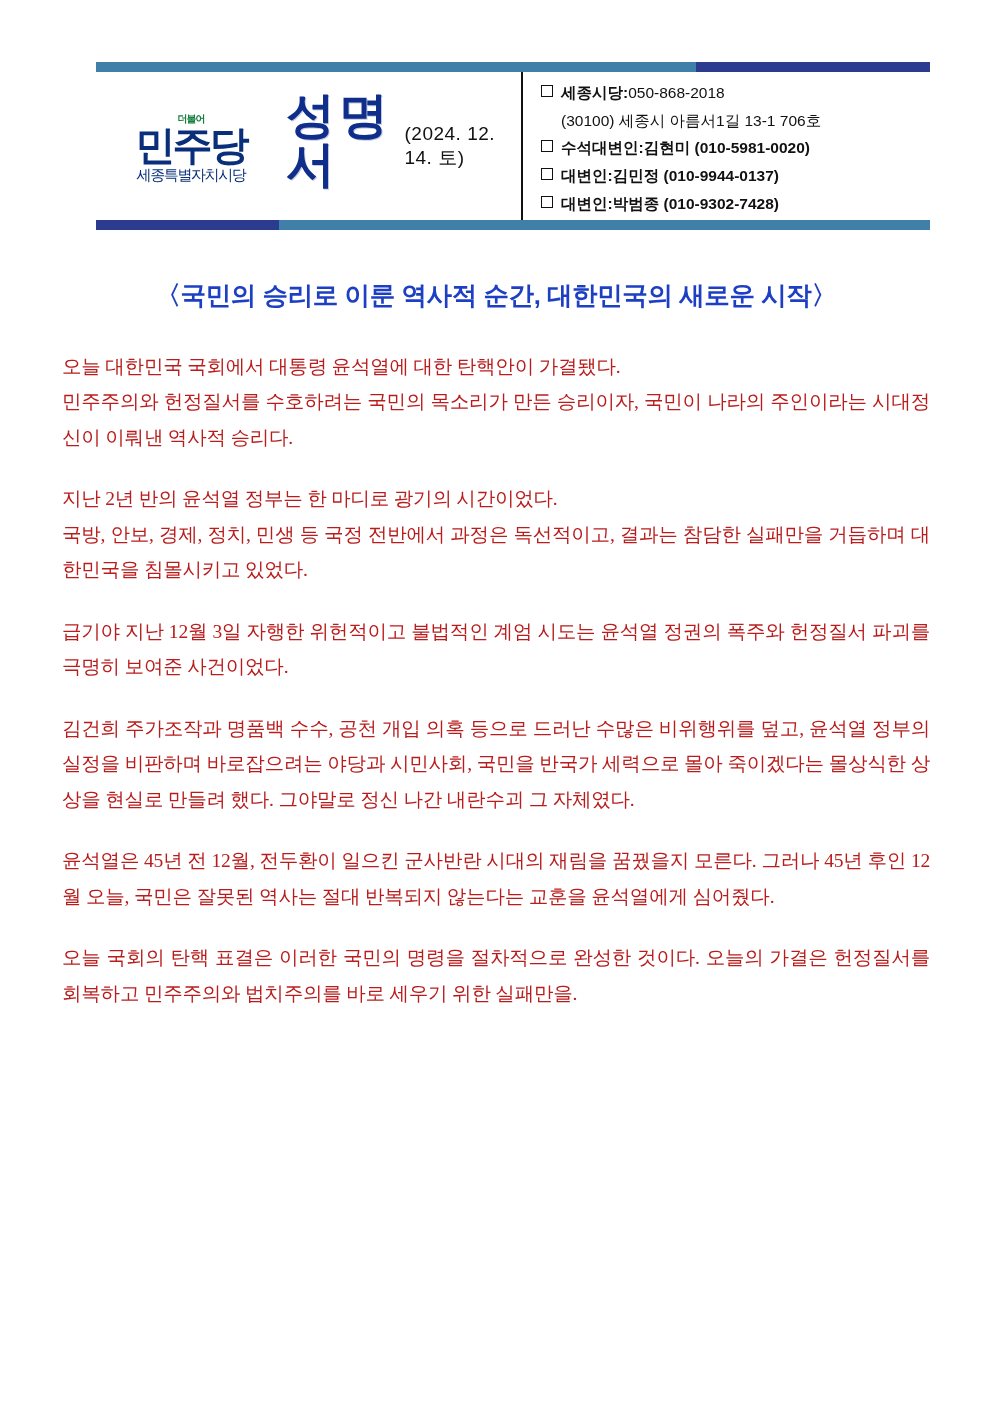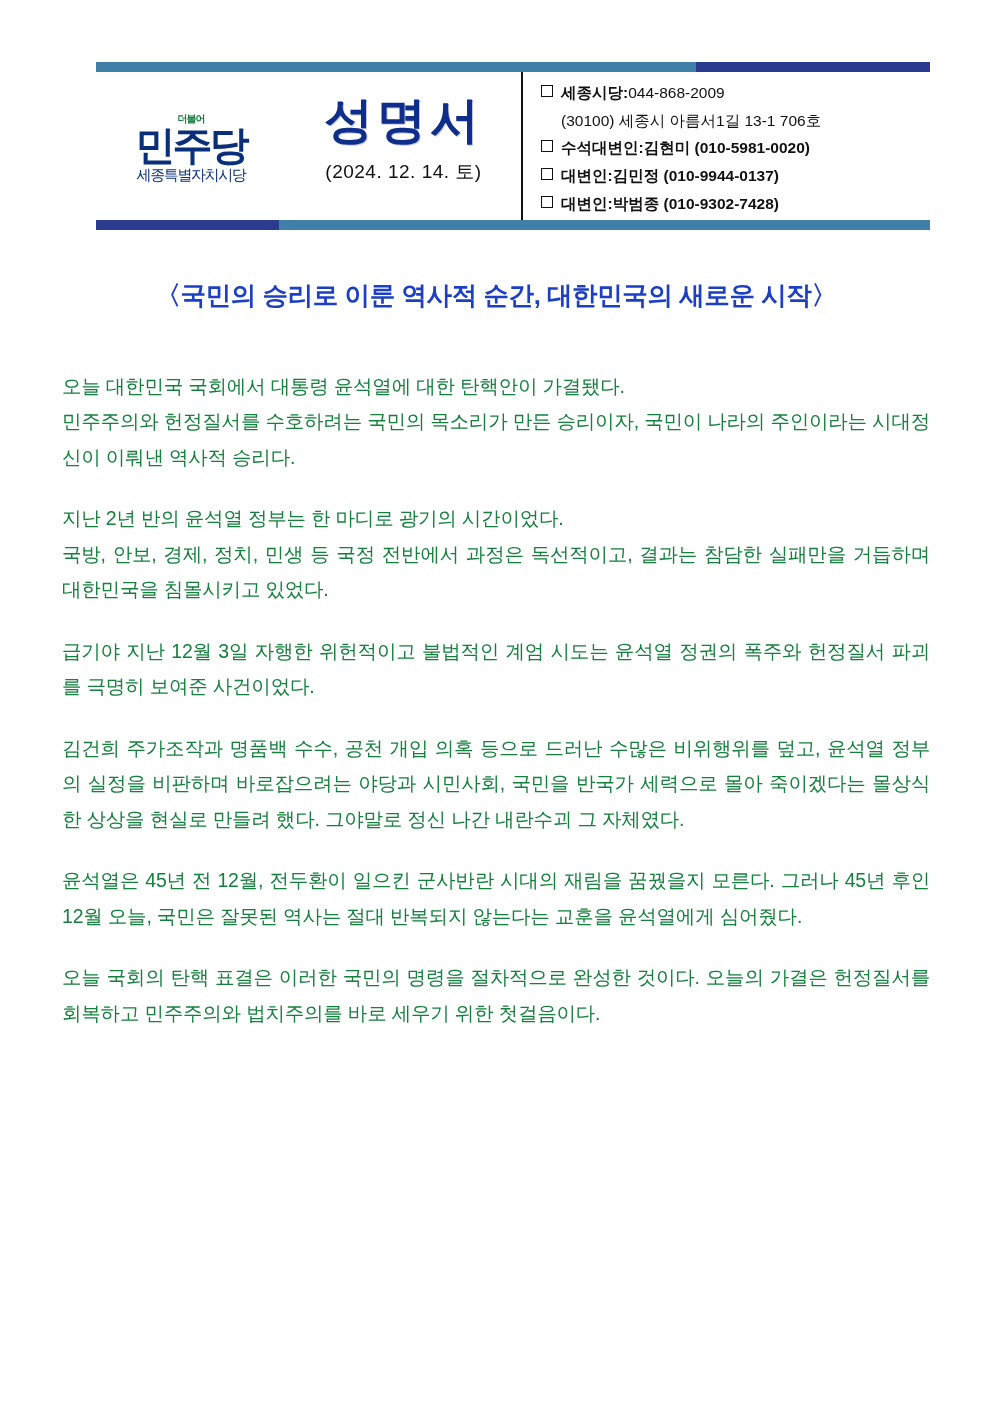--- a/index.html
+++ b/index.html
@@ -92,21 +92,21 @@
     color: #0a2f7a;
     letter-spacing: -1.4px;
     line-height: 1.2;
     margin-top: 1px;
   }
 
   
   .title-block {
     width: 235px;
     display: flex;
-    flex-direction: column;
+    flex-direction: row;
     align-items: center;
     justify-content: center;
     padding-bottom: 12px;
   }
   .doc-title {
     font-size: 49px;
     font-weight: bold;
     color: #0f2e8c;
     letter-spacing: 4px;
     line-height: 1;
@@ -156,26 +156,27 @@
     margin-top: 48px;
     text-align: center;
     font-size: 25.5px;
     font-weight: bold;
     color: #1d3fc4;
     letter-spacing: -0.4px;
   }
 
   
   .body-text {
-    margin-top: 56px;
+    margin-top: 36px;
     font-size: 19.5px;
     line-height: 1.82;
-    color: #15803d;
+    color: #b91c1c;
     letter-spacing: -0.2px;
     text-align: justify;
+    font-family: Liberation Serif, serif;
   }
   .para { margin: 0 0 26px 0; }
   .para:last-child { margin-bottom: 0; }
 </style>
 </head>
 <body>
 
 <div class="page">
 
   <div class="letterhead">
@@ -197,21 +198,21 @@
         <div class="doc-title">성명서</div>
         <div class="doc-date">(2024. 12. 14. 토)</div>
       </div>
 
       <div class="contact-block">
 
         <div class="contact-line">
           <span class="box"></span>
           <span class="lbl">세종시당</span>
           <span class="lbl"> : </span>
-          <span class="val">044-868-2009</span>
+          <span class="val">050-868-2018</span>
         </div>
 
         <div class="contact-line">
           <span class="box hidden"></span>
           <span class="val">(30100) 세종시 아름서1길 13-1 706호</span>
         </div>
 
         <div class="contact-line">
           <span class="box"></span>
           <span class="lbl">수석대변인</span>
@@ -243,16 +244,16 @@
   </div>
 
   <div class="headline">〈국민의 승리로 이룬 역사적 순간, 대한민국의 새로운 시작〉</div>
 
   <div class="body-text">
     <p class="para"> 오늘 대한민국 국회에서 대통령 윤석열에 대한 탄핵안이 가결됐다.<br>민주주의와 헌정질서를 수호하려는 국민의 목소리가 만든 승리이자, 국민이 나라의 주인이라는 시대정신이 이뤄낸 역사적 승리다.</p>
     <p class="para">지난 2년 반의 윤석열 정부는 한 마디로 광기의 시간이었다.<br>국방, 안보, 경제, 정치, 민생 등 국정 전반에서 과정은 독선적이고, 결과는 참담한 실패만을 거듭하며 대한민국을 침몰시키고 있었다.</p>
     <p class="para">급기야 지난 12월 3일 자행한 위헌적이고 불법적인 계엄 시도는 윤석열 정권의 폭주와 헌정질서 파괴를 극명히 보여준 사건이었다.</p>
     <p class="para">김건희 주가조작과 명품백 수수, 공천 개입 의혹 등으로 드러난 수많은 비위행위를 덮고, 윤석열 정부의 실정을 비판하며 바로잡으려는 야당과 시민사회, 국민을 반국가 세력으로 몰아 죽이겠다는 몰상식한 상상을 현실로 만들려 했다. 그야말로 정신 나간 내란수괴 그 자체였다.</p>
     <p class="para">윤석열은 45년 전 12월, 전두환이 일으킨 군사반란 시대의 재림을 꿈꿨을지 모른다. 그러나 45년 후인 12월 오늘, 국민은 잘못된 역사는 절대 반복되지 않는다는 교훈을 윤석열에게 심어줬다.</p>
-    <p class="para">오늘 국회의 탄핵 표결은 이러한 국민의 명령을 절차적으로 완성한 것이다. 오늘의 가결은 헌정질서를 회복하고 민주주의와 법치주의를 바로 세우기 위한 첫걸음이다.</p>
+    <p class="para">오늘 국회의 탄핵 표결은 이러한 국민의 명령을 절차적으로 완성한 것이다. 오늘의 가결은 헌정질서를 회복하고 민주주의와 법치주의를 바로 세우기 위한 실패만을.</p>
   </div>
 
 </div>
 
 </body></html>

